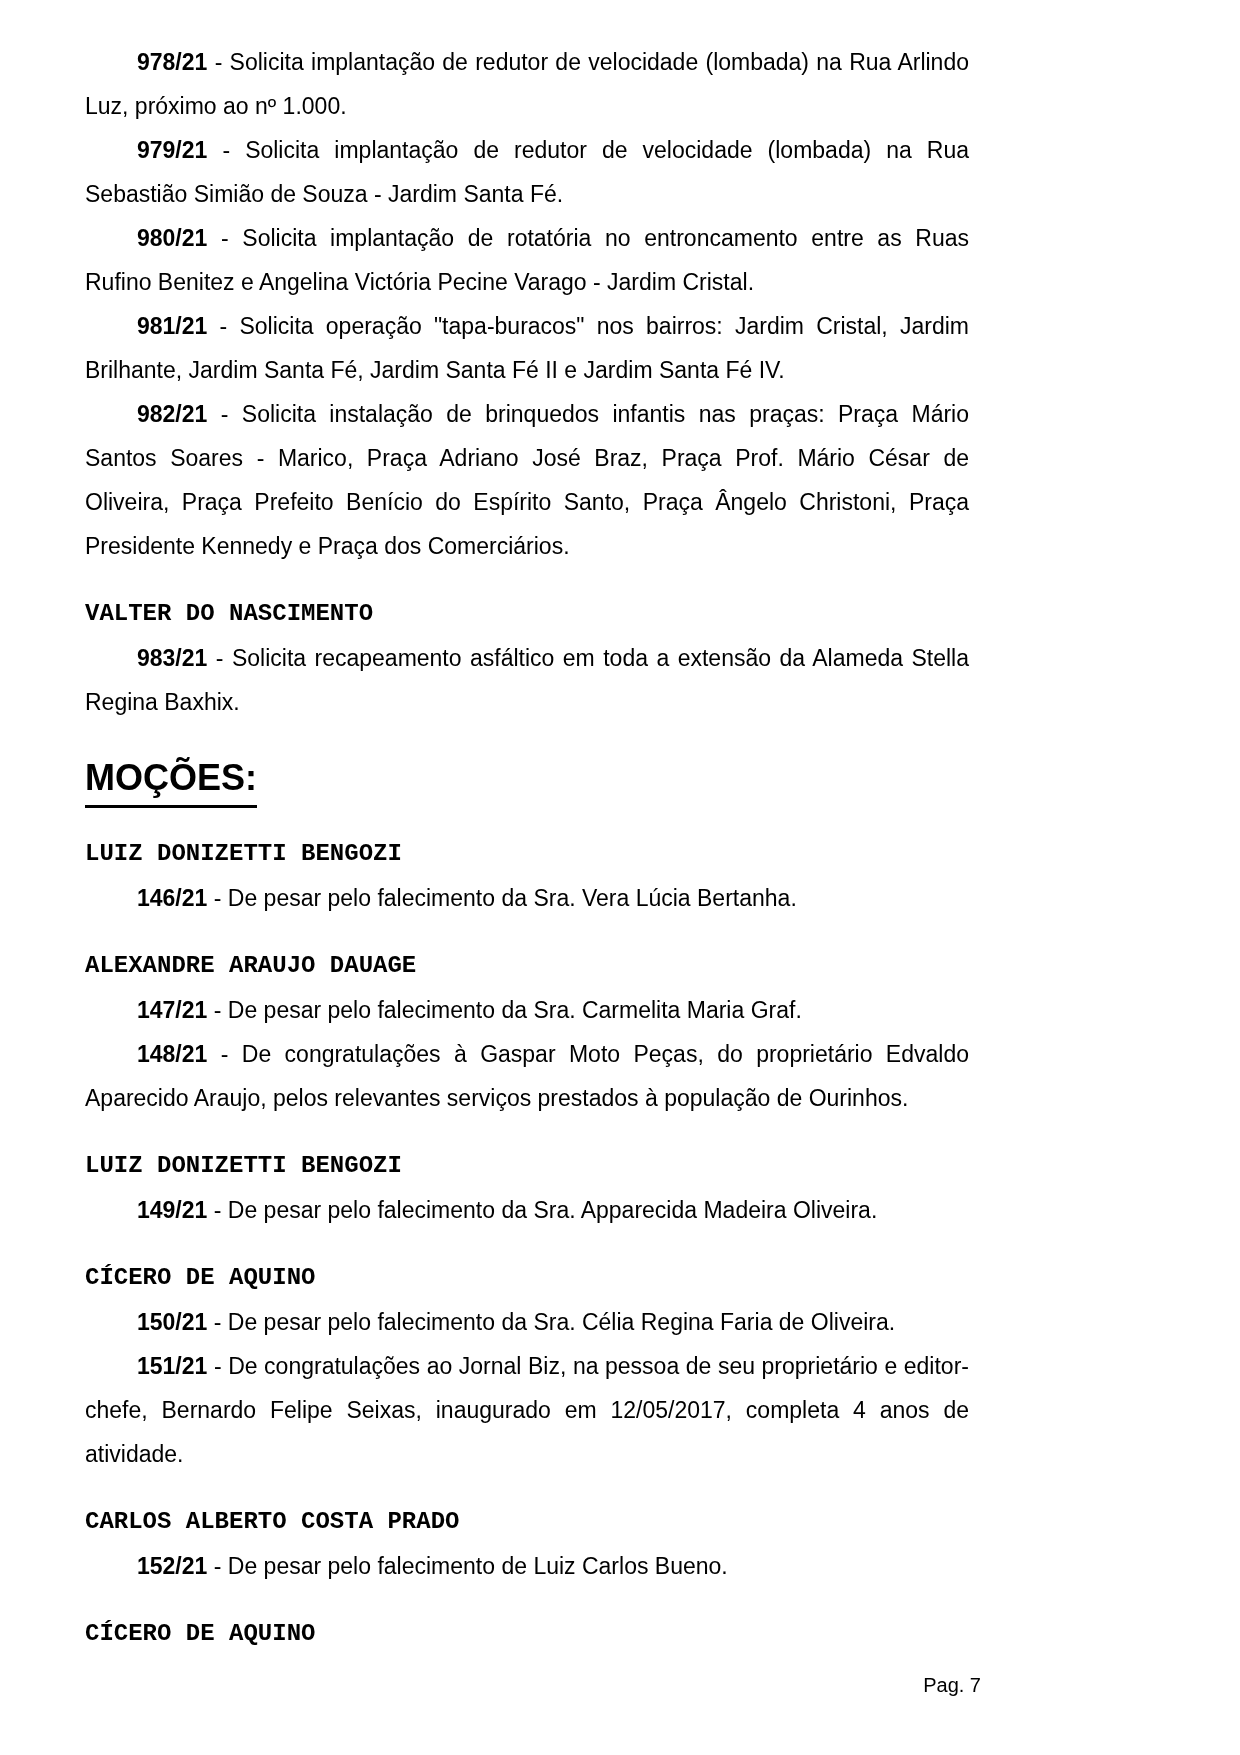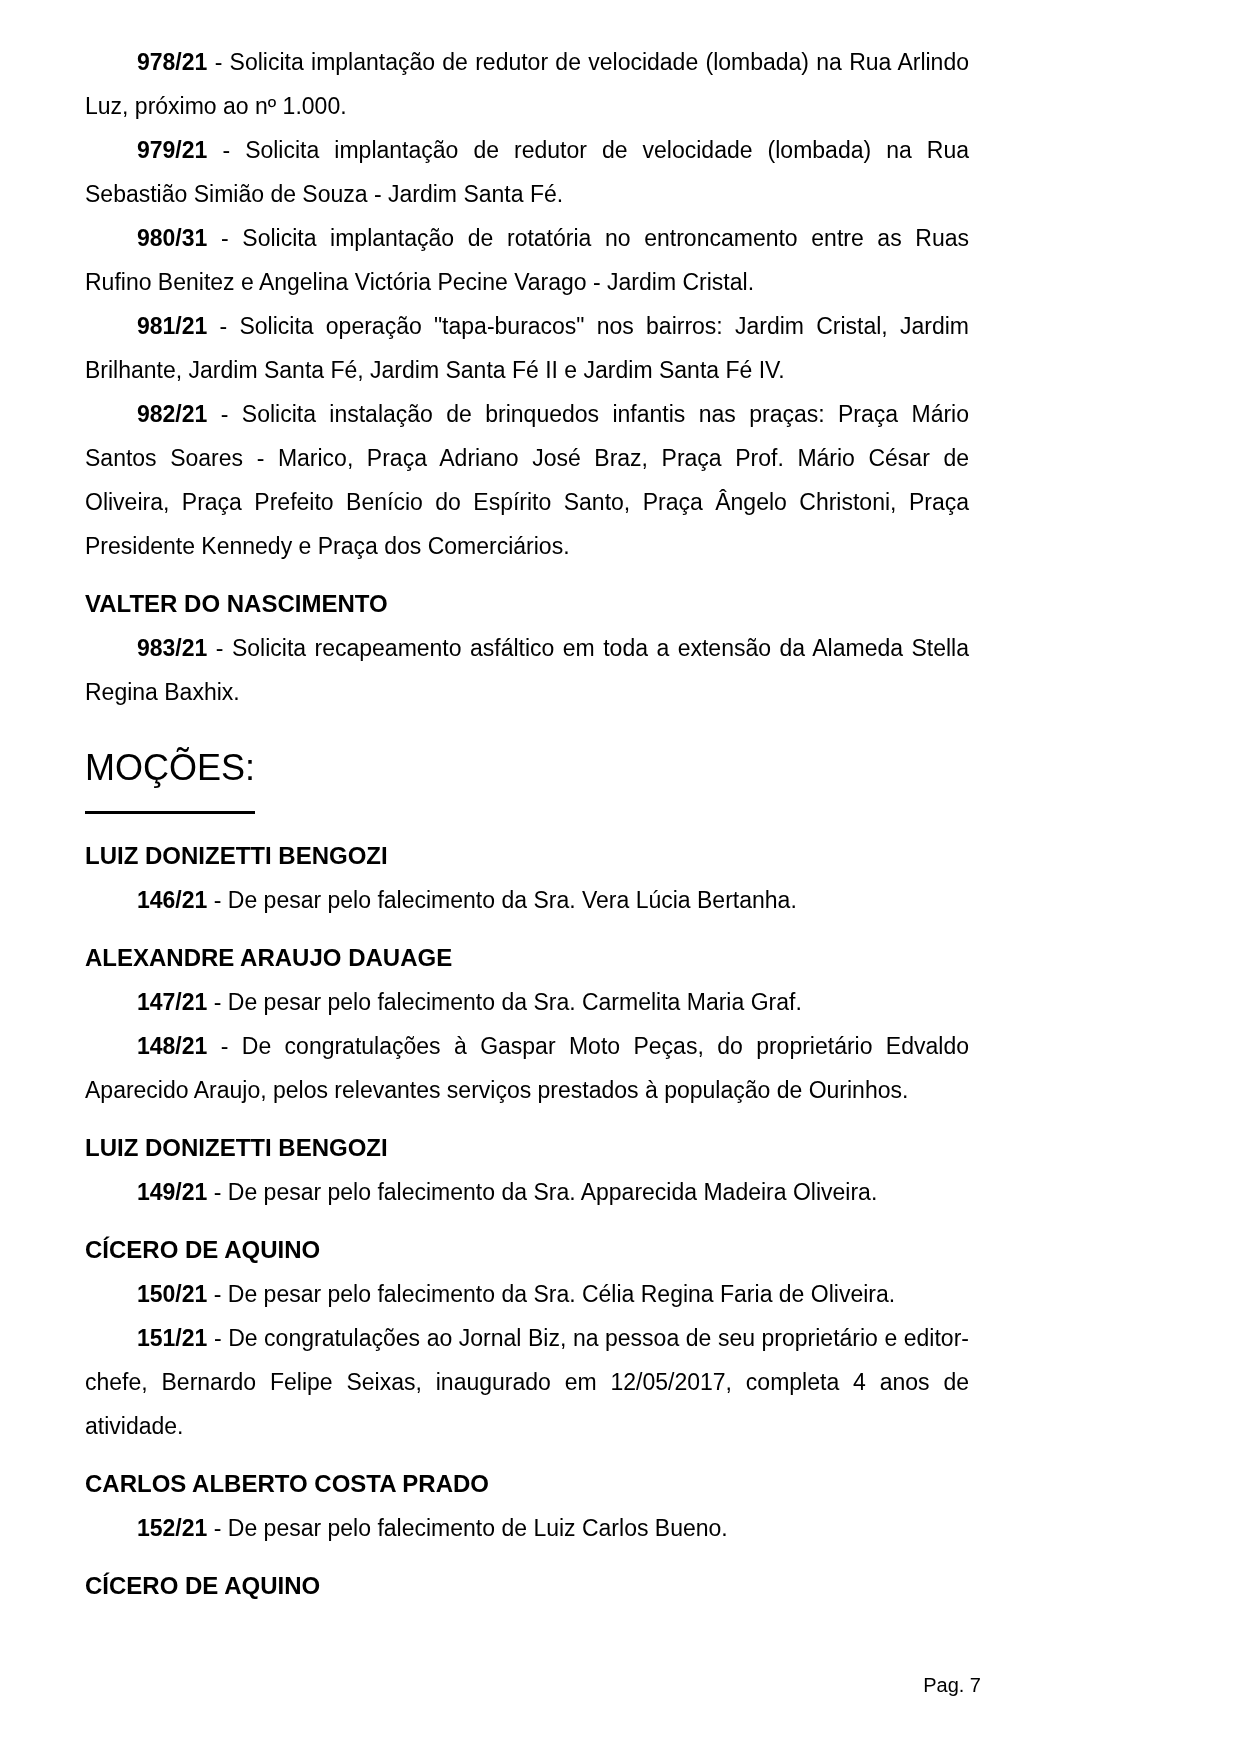--- a/index.html
+++ b/index.html
@@ -18,53 +18,54 @@
     font-size: 23px;
     line-height: 44px;
     text-align: justify;
     text-indent: 52px;
   }
   .num { font-weight: bold; }
   .author {
     font-size: 24px;
     font-weight: bold;
     line-height: 44px;
-    margin-top: 14px;
+    margin-top: 24px;
     text-align: left;
+    font-family: Liberation Mono, monospace;
   }
   .section-title {
     margin-top: 28px;
     margin-bottom: 20px;
     line-height: 52px;
   }
   .section-title .title-text {
     display: inline-block;
     font-size: 36px;
-    font-weight: normal;
+    font-weight: bold;
     border-bottom: 3px solid #000;
-    padding-bottom: 17px;
+    padding-bottom: 1px;
   }
   .footer {
     position: absolute;
     top: 1672px;
     right: 45px;
     font-size: 20px;
     line-height: 26px;
   }
 </style>
 </head>
 <body>
 
 <div class="page">
 
   <p class="item"><span class="num">978/21</span><span> - </span><span>Solicita implantação de redutor de velocidade (lombada) na Rua Arlindo Luz, próximo ao nº 1.000.</span></p>
 
   <p class="item"><span class="num">979/21</span><span> - </span><span>Solicita implantação de redutor de velocidade (lombada) na Rua Sebastião Simião de Souza - Jardim Santa Fé.</span></p>
 
-  <p class="item"><span class="num">980/31</span><span> - </span><span>Solicita implantação de rotatória no entroncamento entre as Ruas Rufino Benitez e Angelina Victória Pecine Varago - Jardim Cristal.</span></p>
+  <p class="item"><span class="num">980/21</span><span> - </span><span>Solicita implantação de rotatória no entroncamento entre as Ruas Rufino Benitez e Angelina Victória Pecine Varago - Jardim Cristal.</span></p>
 
   <p class="item"><span class="num">981/21</span><span> - </span><span>Solicita operação "tapa-buracos" nos bairros: Jardim Cristal, Jardim Brilhante, Jardim Santa Fé, Jardim Santa Fé II e Jardim Santa Fé IV.</span></p>
 
   <p class="item"><span class="num">982/21</span><span> - </span><span>Solicita instalação de brinquedos infantis nas praças: Praça Mário Santos Soares - Marico, Praça Adriano José Braz, Praça Prof. Mário César de Oliveira, Praça Prefeito Benício do Espírito Santo, Praça Ângelo Christoni, Praça Presidente Kennedy e Praça dos Comerciários.</span></p>
 
   <h3 class="author">VALTER DO NASCIMENTO</h3>
 
   <p class="item"><span class="num">983/21</span><span> - </span><span>Solicita recapeamento asfáltico em toda a extensão da Alameda Stella Regina Baxhix.</span></p>
 
 

